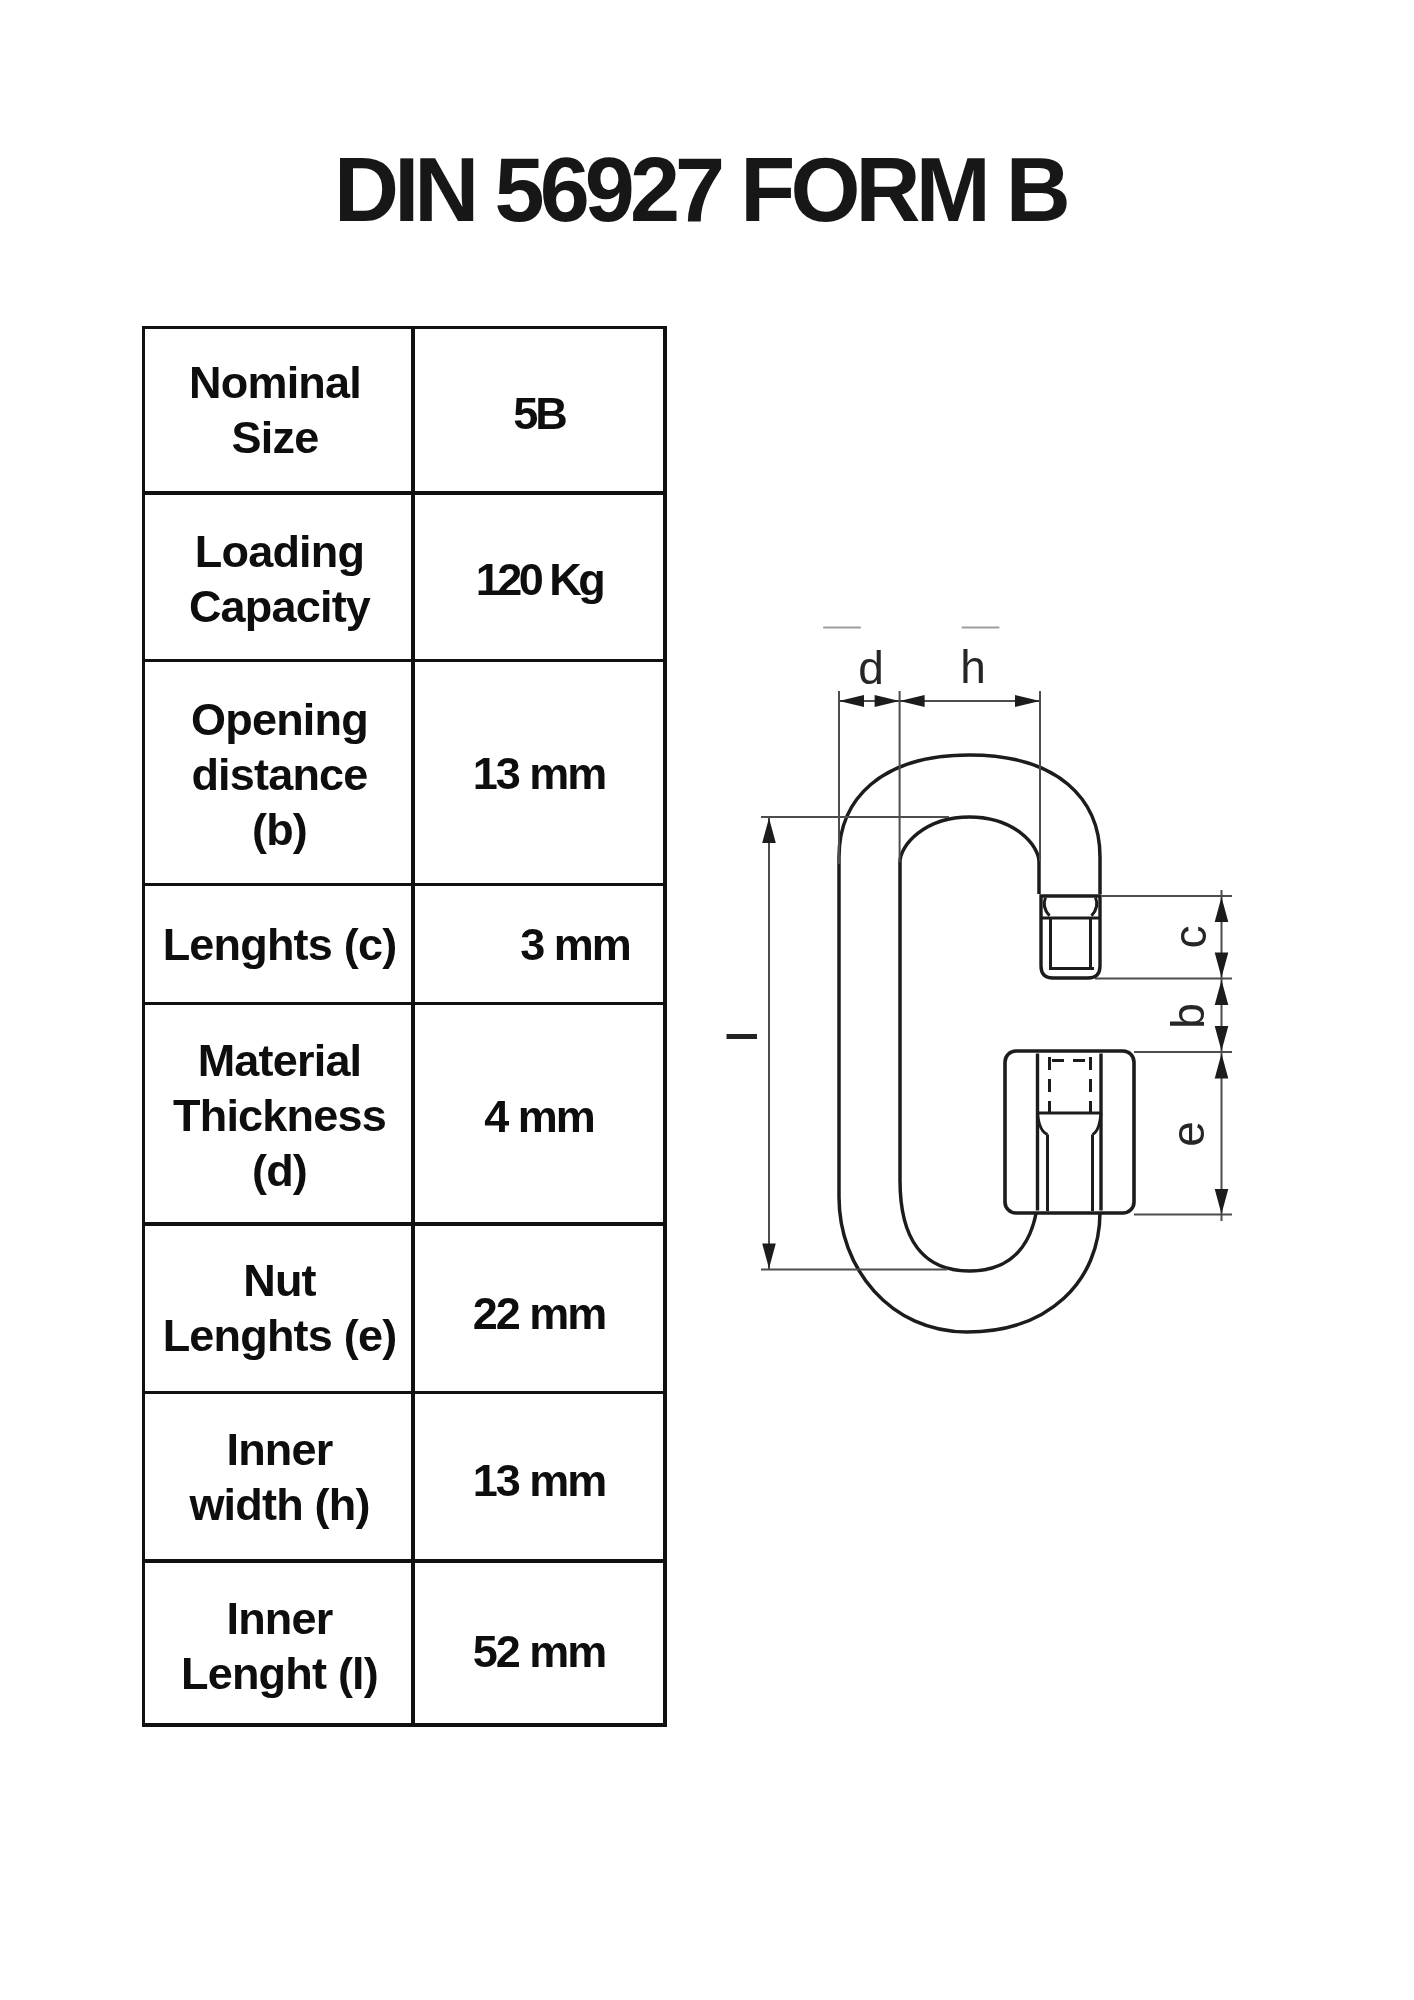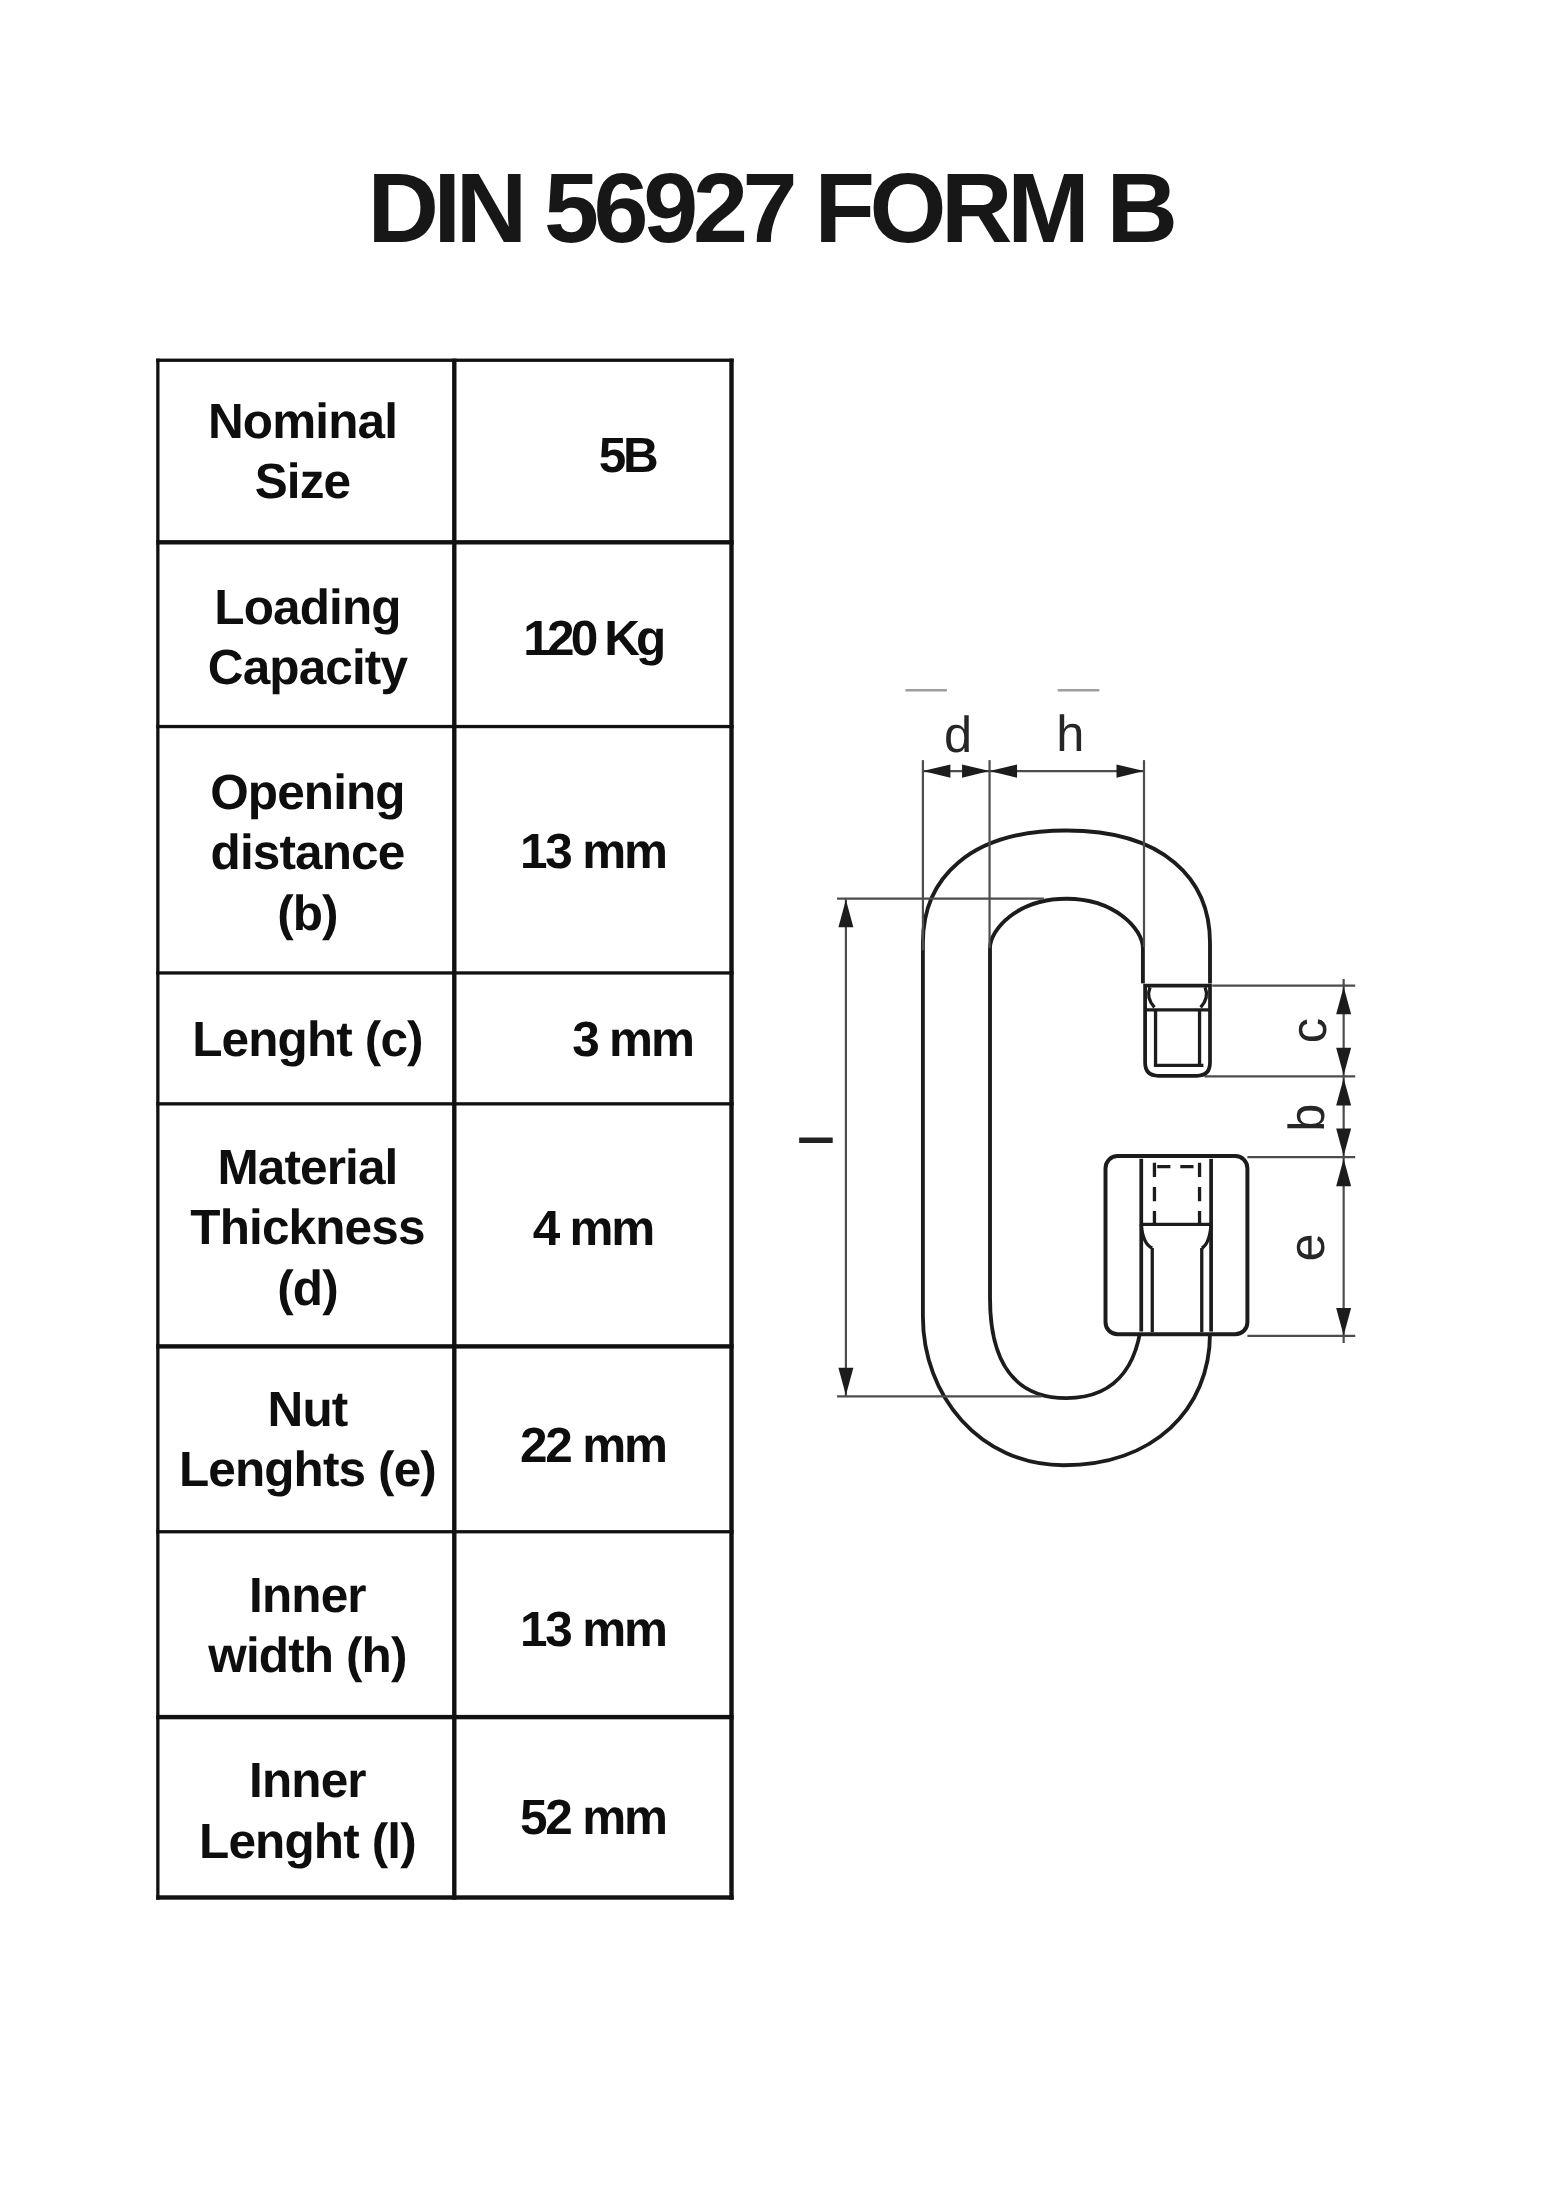--- a/index.html
+++ b/index.html
@@ -25,33 +25,33 @@
   <div class="hline" style="left:141.75px;top:491.25px;width:525px;"></div>
   <div class="hline" style="left:141.75px;top:658.75px;width:525px;"></div>
   <div class="hline" style="left:141.75px;top:882.75px;width:525px;"></div>
   <div class="hline" style="left:141.75px;top:1001.75px;width:525px;"></div>
   <div class="hline" style="left:141.75px;top:1222.25px;width:525px;"></div>
   <div class="hline" style="left:141.75px;top:1390.65px;width:525px;"></div>
   <div class="hline" style="left:141.75px;top:1559.25px;width:525px;"></div>
   <div class="hline" style="left:141.75px;top:1723.05px;width:525px;"></div>
 
   <div class="cell lab" style="left:142px;top:329px;width:266px;height:162px;">Nominal<br>Size</div>
-  <div class="cell val" style="left:415px;top:332.5px;width:248px;height:162px;padding-left:31px;">
+  <div class="cell val" style="left:415px;top:332.5px;width:248px;height:162px;">
     <span style="letter-spacing:-3px">5B</span>
   </div>
 
   <div class="cell lab" style="left:146.5px;top:496.75px;width:266px;height:164px;">Loading<br>Capacity</div>
   <div class="cell val" style="left:415px;top:497.25px;width:248px;height:164px;">
     <span style="letter-spacing:-3.5px">120 Kg</span>
   </div>
 
   <div class="cell lab" style="left:146.5px;top:664px;width:266px;height:220.5px;">Opening<br>distance<br>(b)</div>
   <div class="cell val" style="left:415px;top:662.75px;width:248px;height:220.5px;">13 mm</div>
 
-  <div class="cell lab" style="left:146.5px;top:886.25px;width:266px;height:115.5px;">Lenght (c)</div>
+  <div class="cell lab" style="left:146.5px;top:886.25px;width:266px;height:115.5px;">Lenghts (c)</div>
   <div class="cell val" style="left:415px;top:886.25px;width:248px;height:115.5px;margin-left:36px;">3 mm</div>
 
   <div class="cell lab" style="left:146.5px;top:1007.25px;width:266px;height:217px;">Material<br>Thickness<br>(d)</div>
   <div class="cell val" style="left:415px;top:1008.25px;width:248px;height:217px;">4 mm</div>
 
   <div class="cell lab" style="left:146.5px;top:1225.75px;width:266px;height:164.9px;">Nut<br>Lenghts (e)</div>
   <div class="cell val" style="left:415px;top:1231.25px;width:248px;height:164.9px;">22 mm</div>
 
   <div class="cell lab" style="left:146.5px;top:1394.15px;width:266px;height:165.1px;">Inner<br>width (h)</div>
   <div class="cell val" style="left:415px;top:1397.65px;width:248px;height:165.1px;">13 mm</div>

